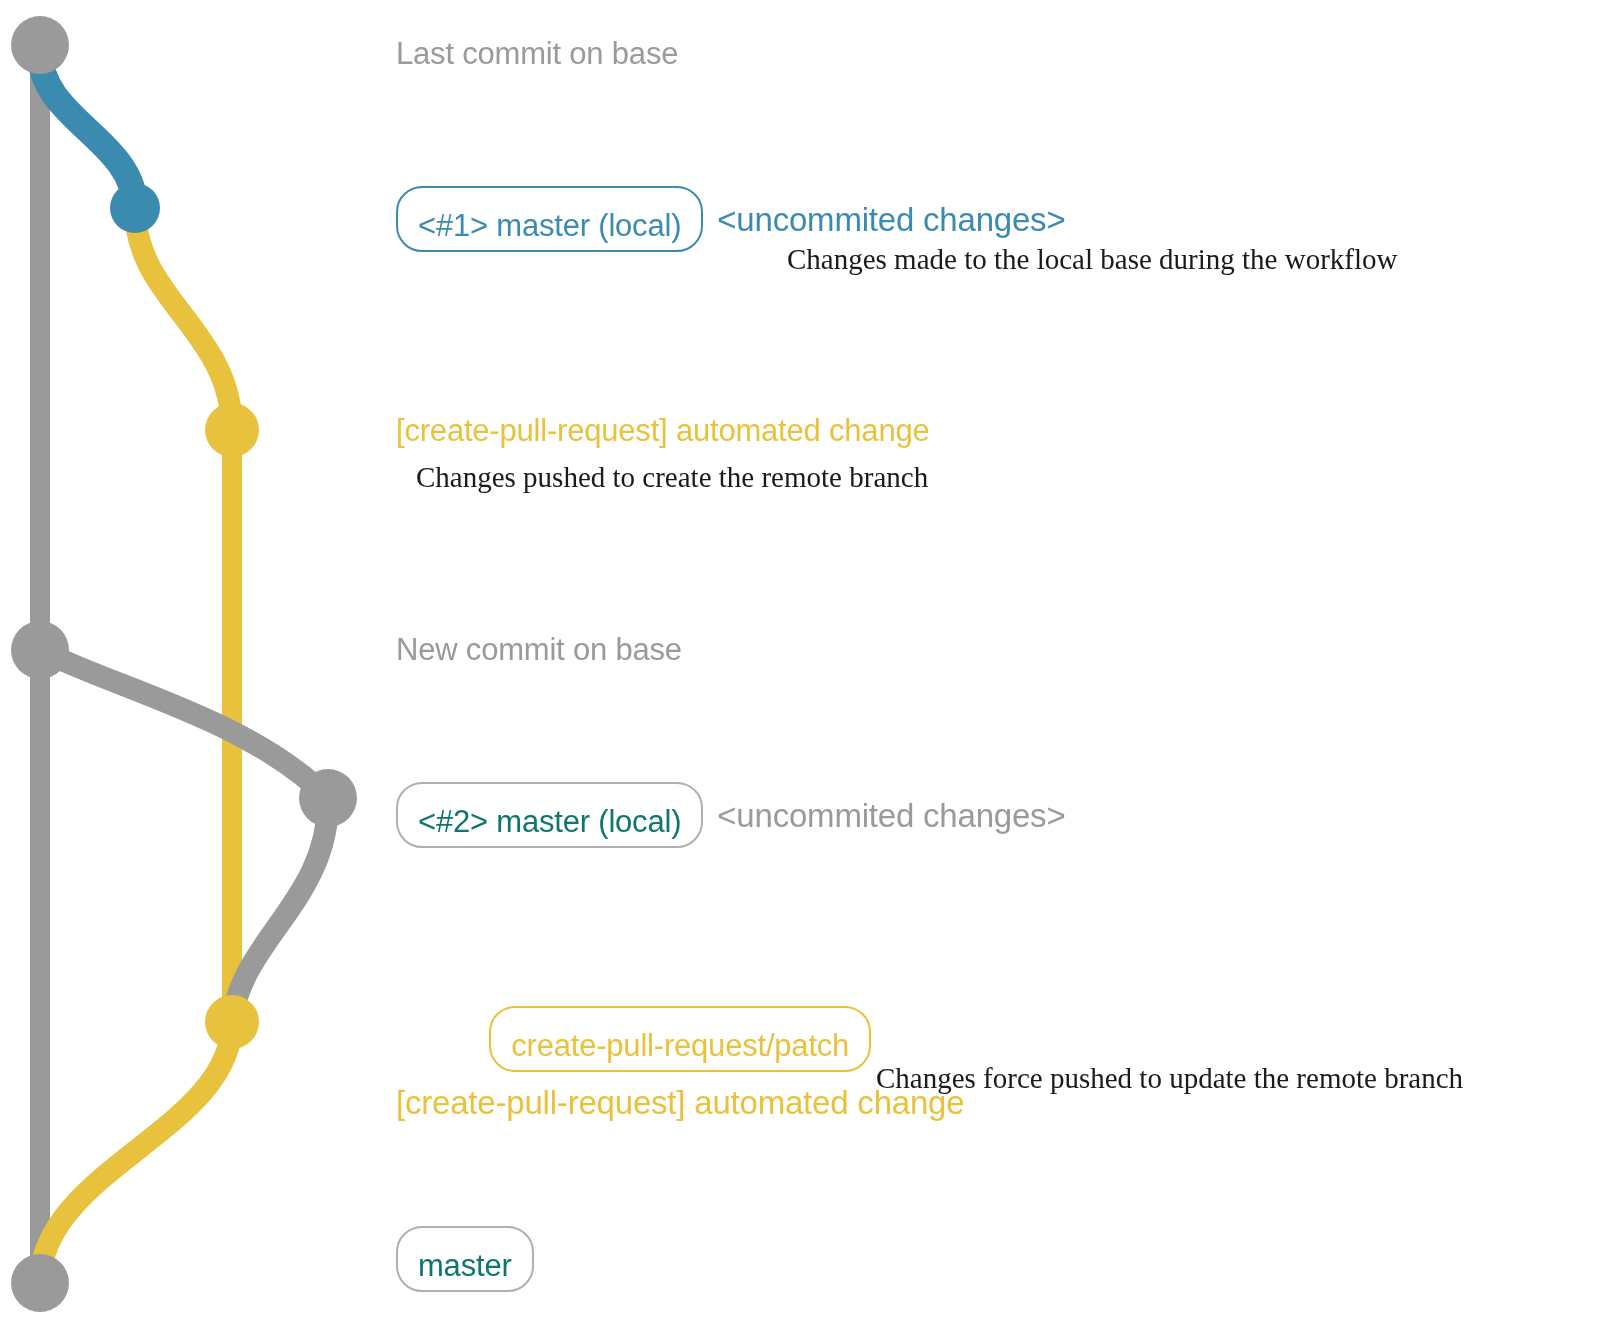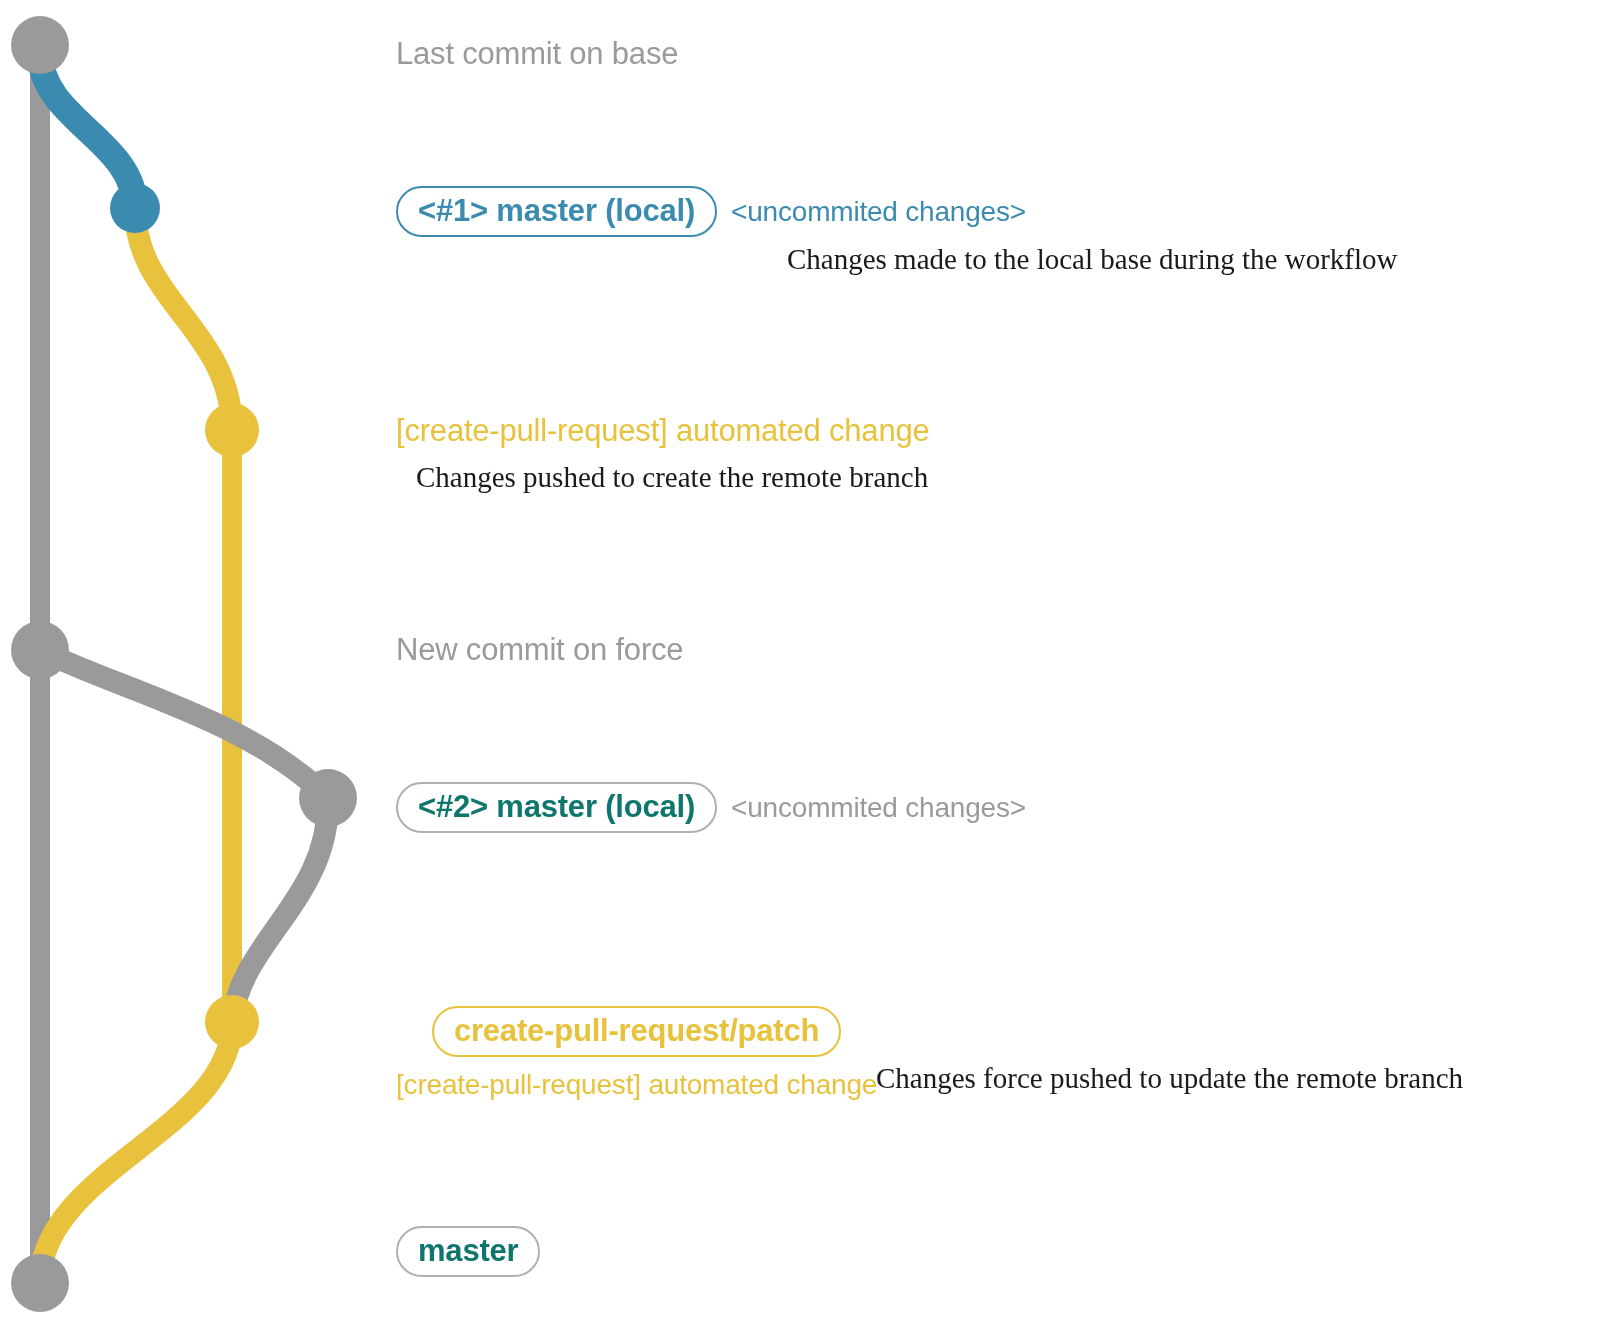--- a/index.html
+++ b/index.html
@@ -54,33 +54,32 @@
   
   .badge-row {
     display: flex;
     align-items: center;
     gap: 14px;
   }
   .badge {
     display: inline-block;
     border: 2px solid currentColor;
     border-radius: 26px;
-    padding: 7px 20px 9px 20px;
+    padding: 22px 20px 9px 20px;
     font-size: 31px;
     line-height: 1;
     letter-spacing: -0.2px;
     background: #ffffff;
-    font-weight: bold;
   }
   .badge-blue   { color: #3b8bb0; border-color: #3b8bb0; }
   .badge-gray   { color: #0f766e; border-color: #b0b0b0; }
   .badge-yellow { color: #e8c23c; border-color: #e8c23c; }
 
   .msg {
-    font-size: 28px;
+    font-size: 33px;
     line-height: 1;
     letter-spacing: -0.2px;
   }
   .msg.blue   { color: #3b8bb0; }
   .msg.gray   { color: #9a9a9a; }
   .msg.yellow { color: #e8c23c; }
 
   
   .desc {
     position: absolute;
@@ -125,21 +124,21 @@
 
   <div class="row badge-row" style="top:186px;">
     <span class="badge badge-blue">&lt;#1&gt; master (local)</span>
     <span class="msg blue">&lt;uncommited changes&gt;</span>
   </div>
   <div class="desc" style="left:787px; top:245px;">Changes made to the local base during the workflow</div>
 
   <div class="row headline yellow" style="top:415px;">[create-pull-request] automated change</div>
   <div class="desc" style="left:416px; top:463px;">Changes pushed to create the remote branch</div>
 
-  <div class="row headline gray" style="top:634px;">New commit on force</div>
+  <div class="row headline gray" style="top:634px;">New commit on base</div>
 
   <div class="row badge-row" style="top:782px;">
     <span class="badge badge-gray">&lt;#2&gt; master (local)</span>
     <span class="msg gray">&lt;uncommited changes&gt;</span>
   </div>
 
   <div class="row badge-row" style="top:1006px;flex-direction:column;">
     <span class="badge badge-yellow">create-pull-request/patch</span>
     <span class="msg yellow">[create-pull-request] automated change</span>
   </div>

